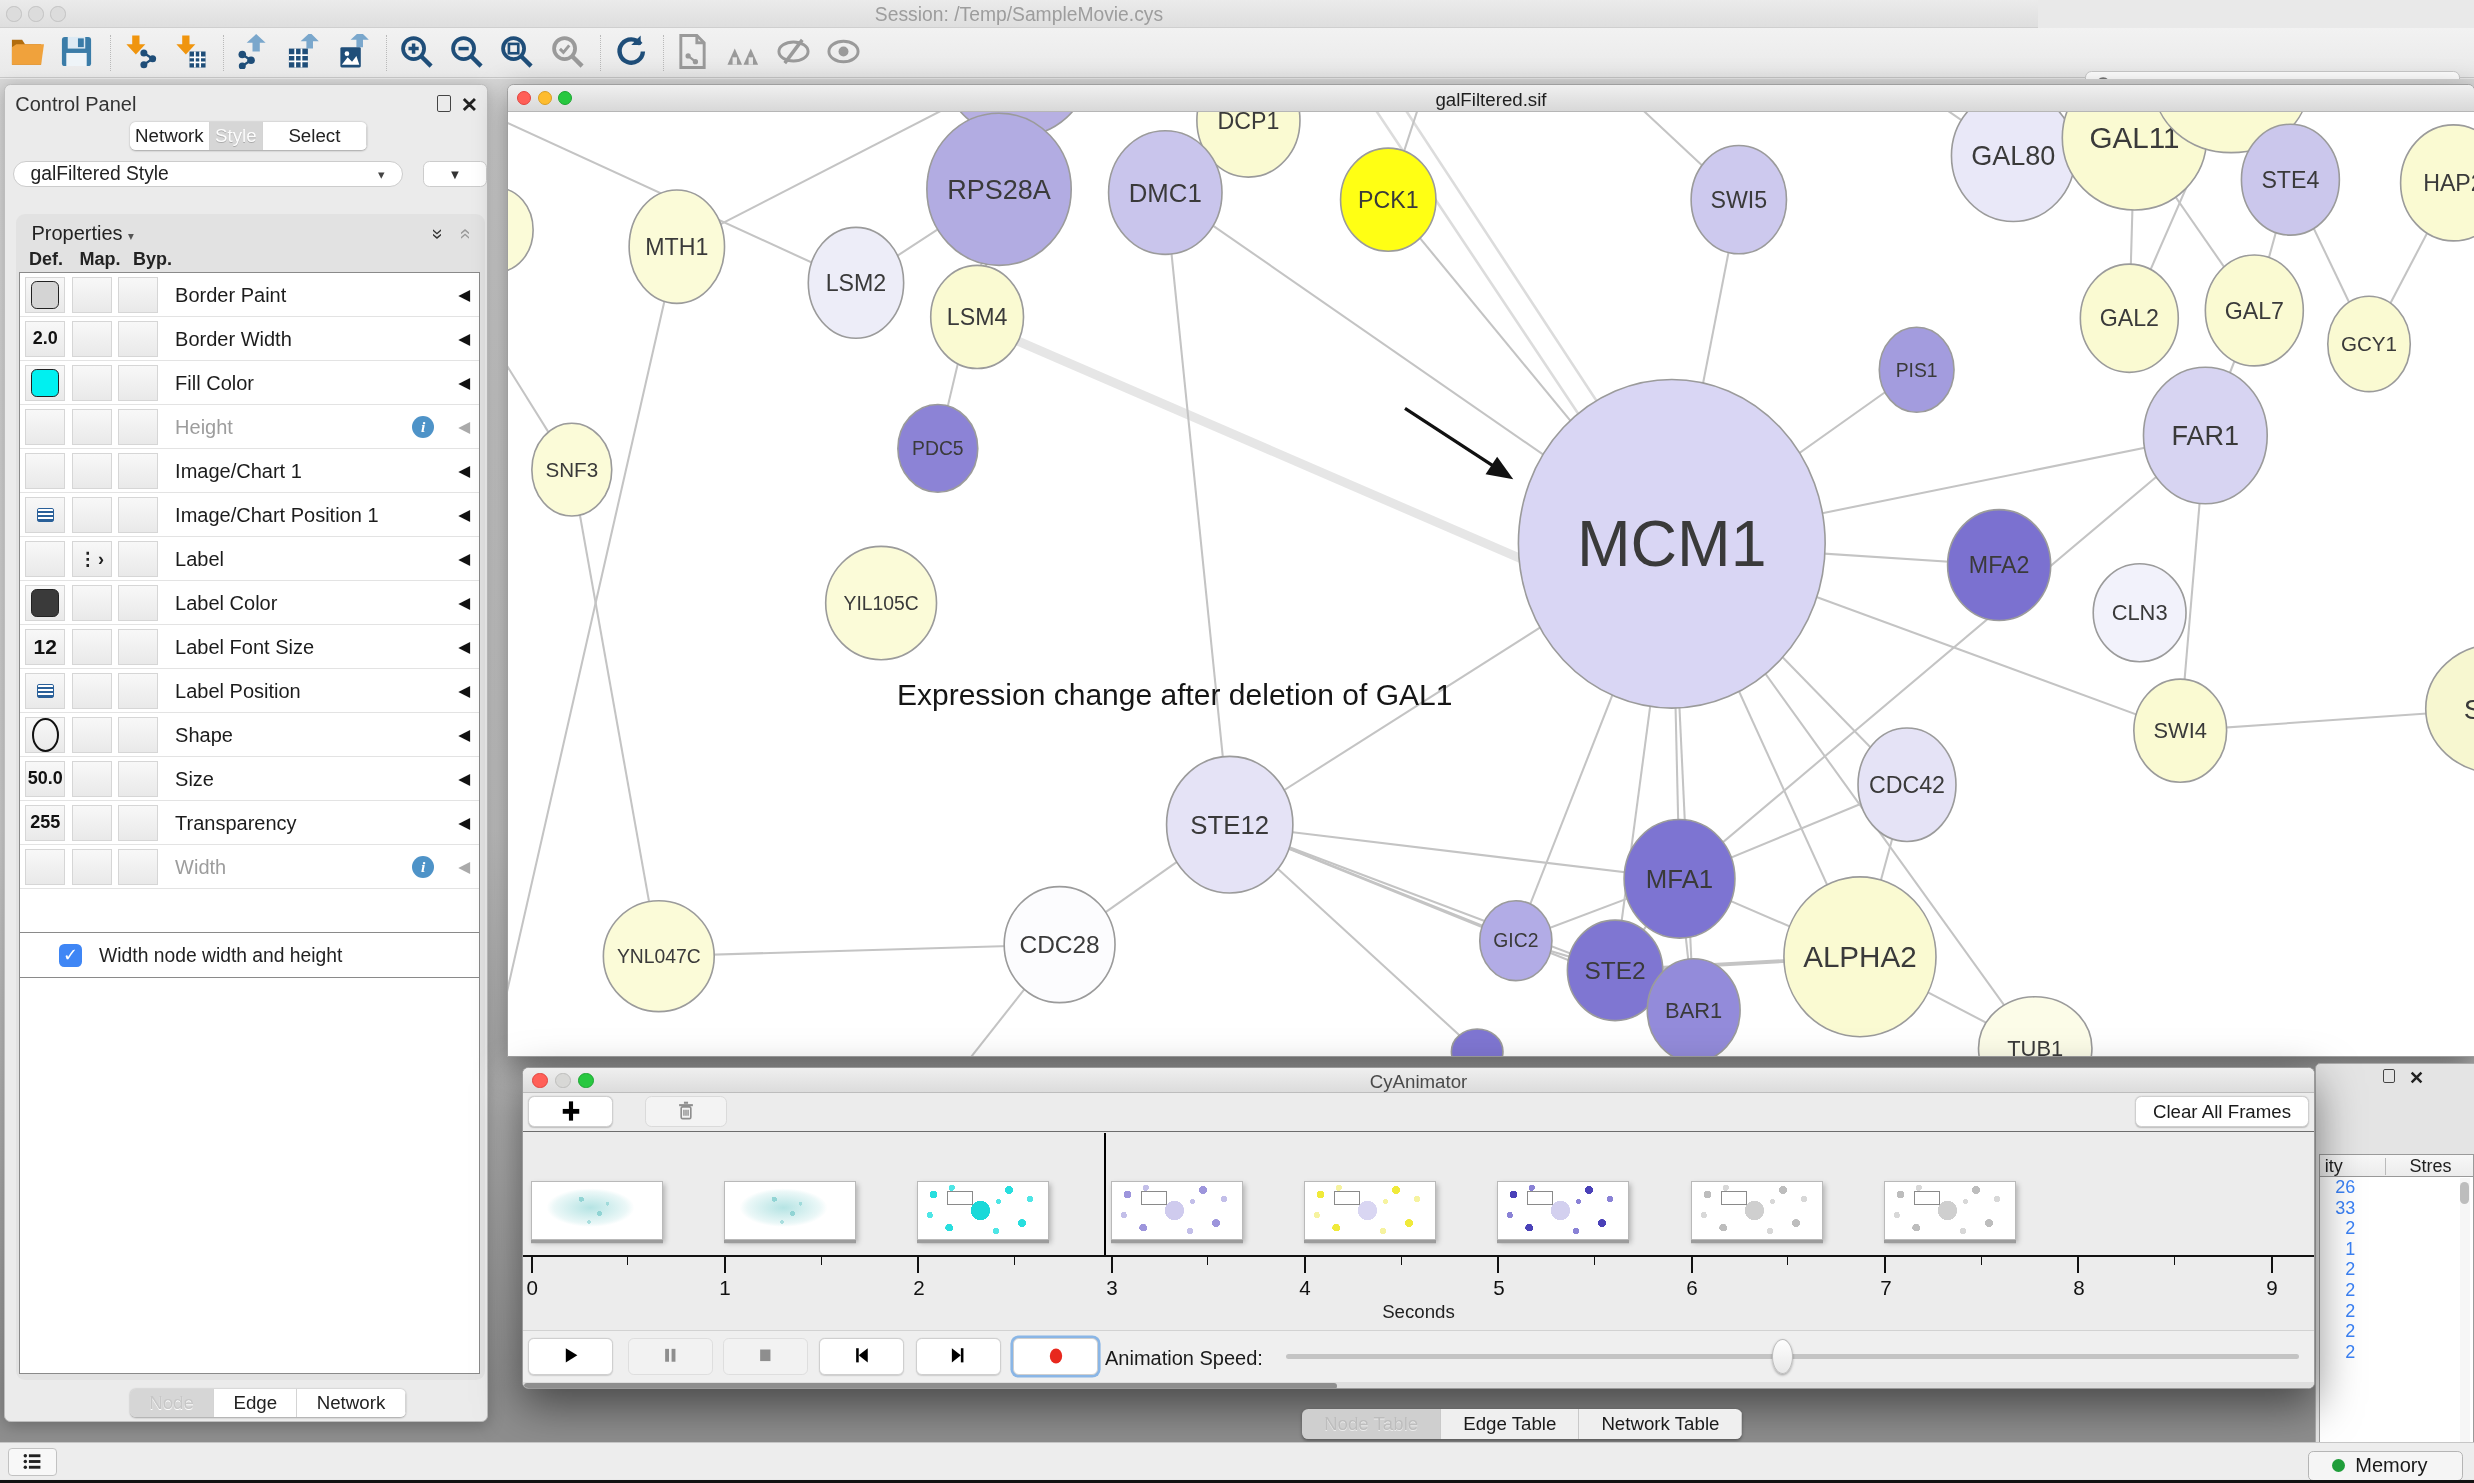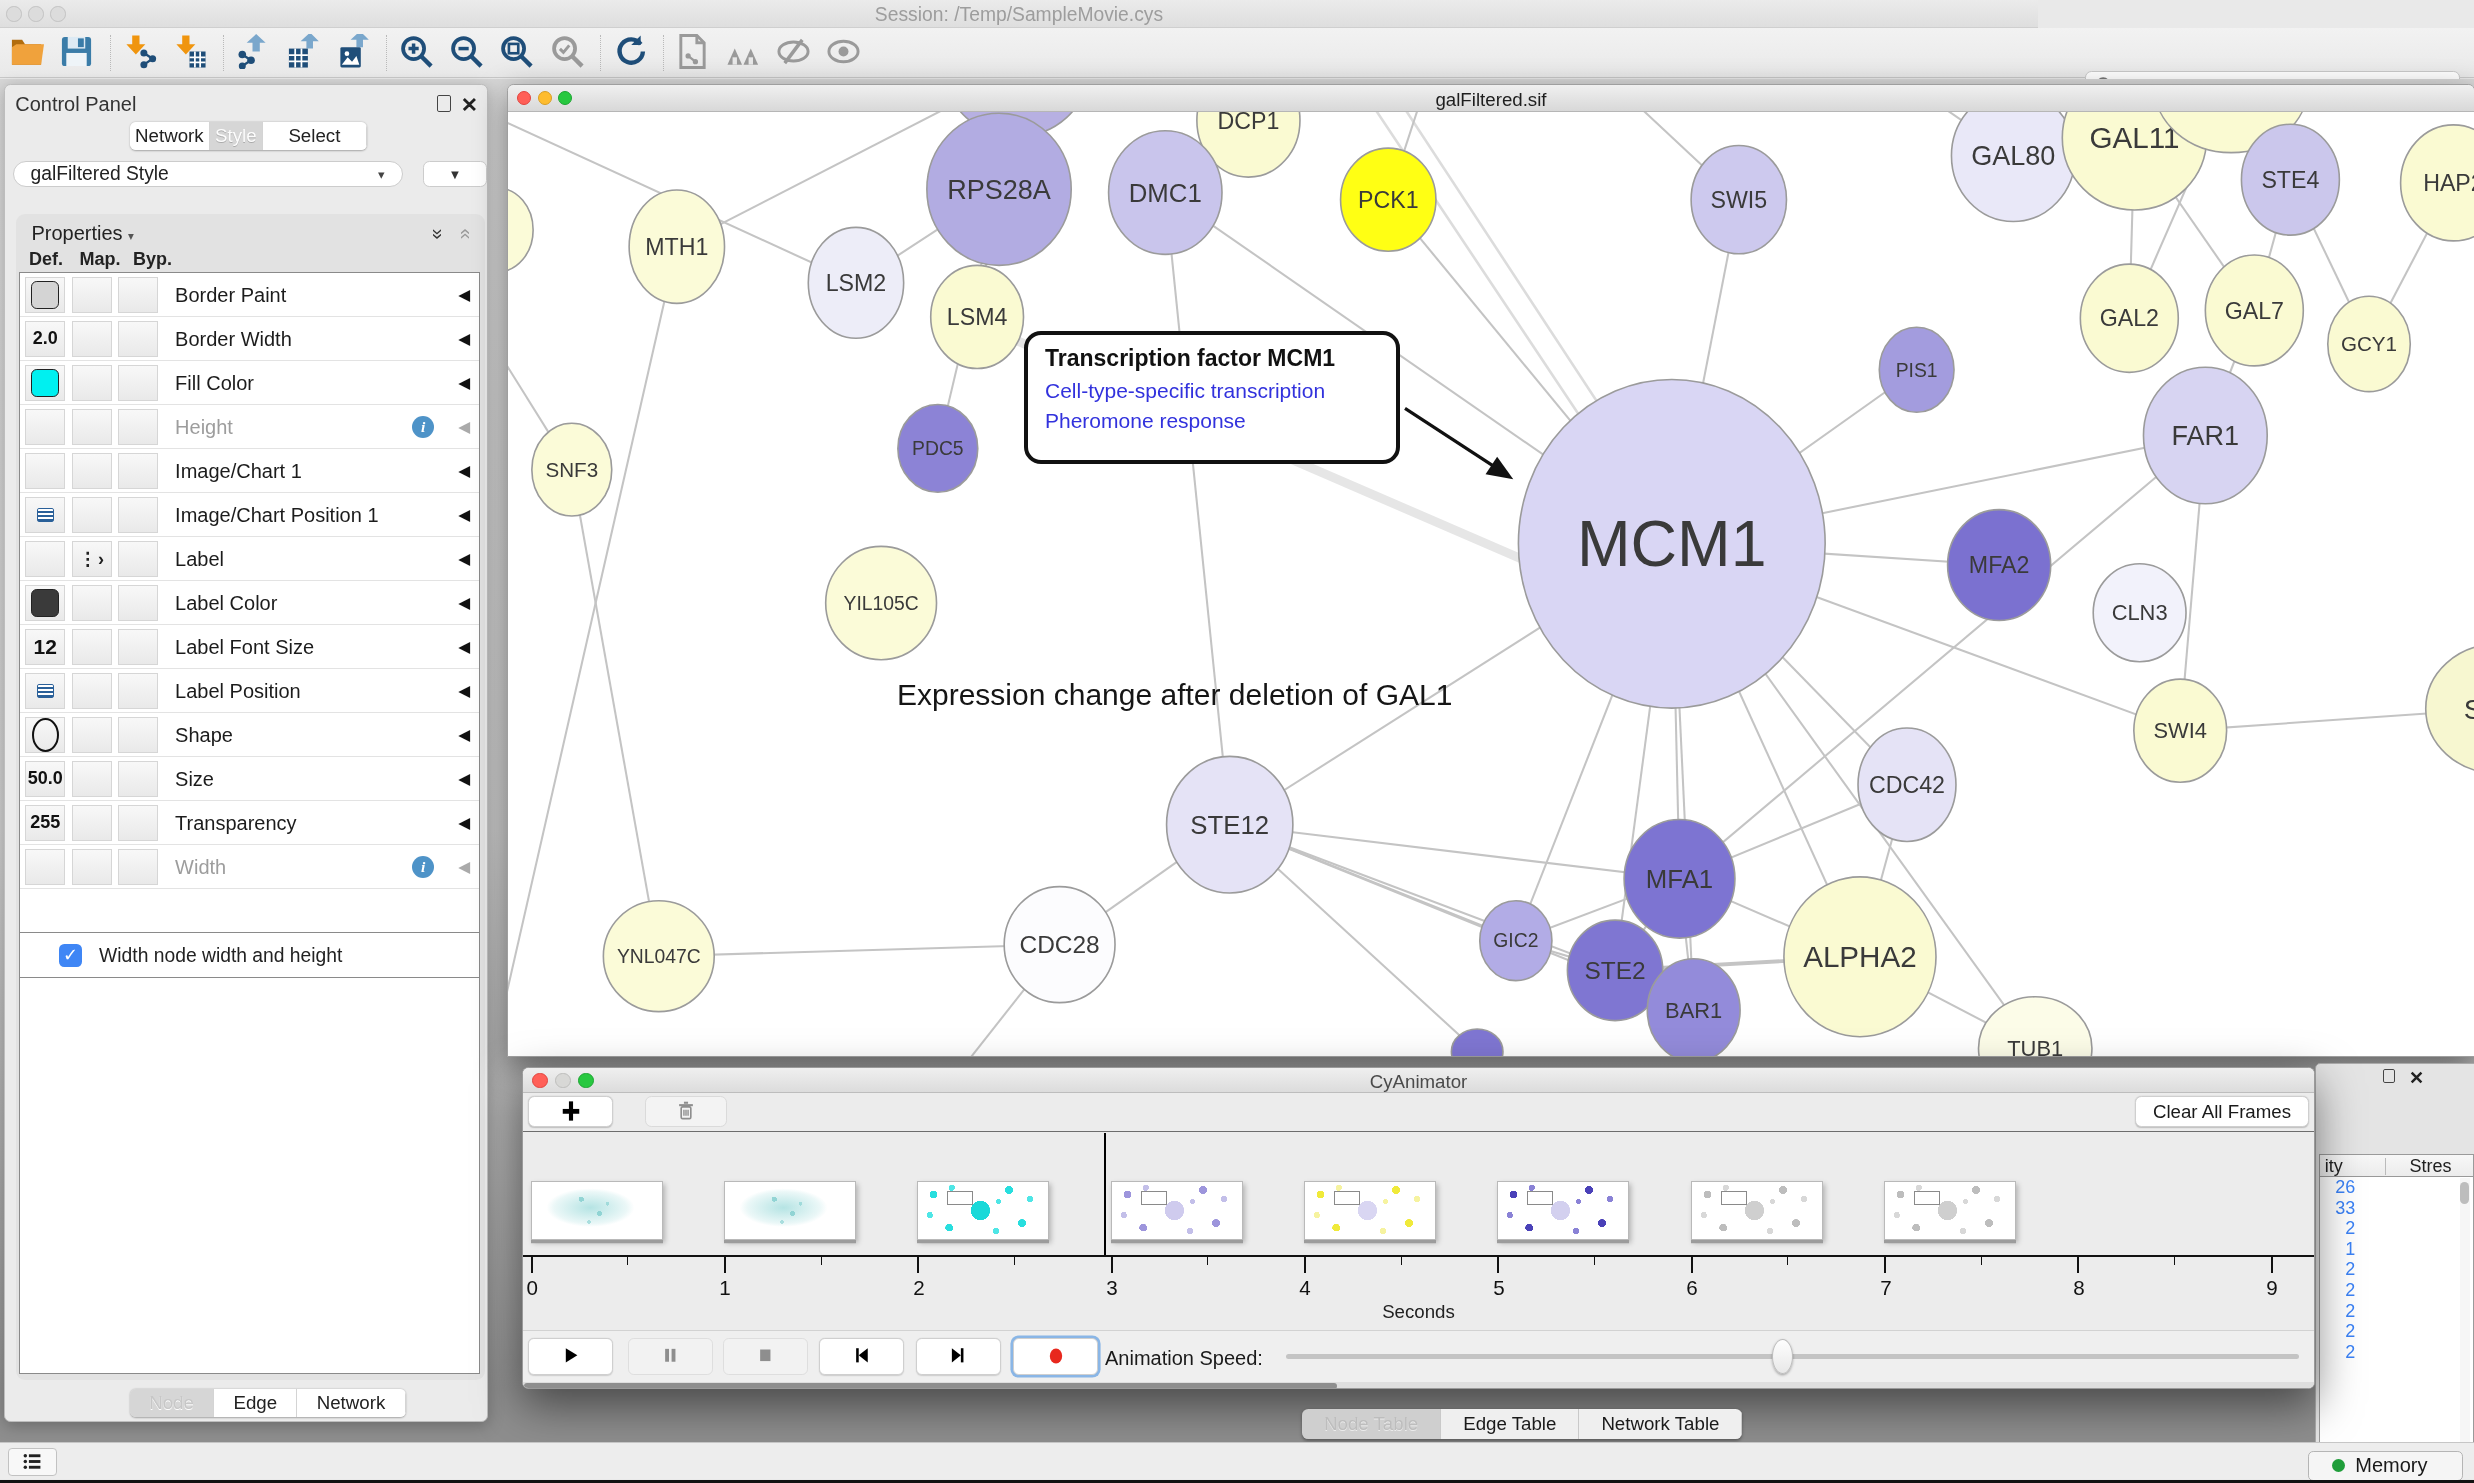--- a/index.html
+++ b/index.html
@@ -617,25 +617,20 @@
             <text x="2171" y="1056.6" text-anchor="middle" font-size="36" fill="#3a3a3a">CDC42</text>
             <ellipse cx="2370" cy="1453" rx="88" ry="80" fill="#fcfce8" stroke="#9b9b9b" stroke-width="2.5"></ellipse>
             <text x="2370" y="1464.9" text-anchor="middle" font-size="34" fill="#3a3a3a">TUB1</text>
             <ellipse cx="1504" cy="1458" rx="40" ry="35" fill="#7f76d2" stroke="#9b9b9b" stroke-width="2.5"></ellipse>
           </g>
         <g>
           <line x1="1392" y1="460" x2="1530" y2="550" stroke="#111" stroke-width="5"></line>
           <polygon points="1560,570 1517,562 1535,535" fill="#111"></polygon>
         </g>
       </svg>
-      <div class="annot-box">
-        <div class="annot-title">Transcription factor MCM1</div>
-        <div class="annot-line">Cell-type-specific transcription</div>
-        <div class="annot-line">Pheromone response</div>
-      </div>
       <div class="expr-note">Expression change after deletion of GAL1</div>
     </div>
   </div>
 
   <div class="abs table-panel">
     <div class="tp-float"></div>
     <div class="tp-close">✕</div>
     <div class="tp-table">
       <div class="tp-header">
         <span class="c1">ity</span>

